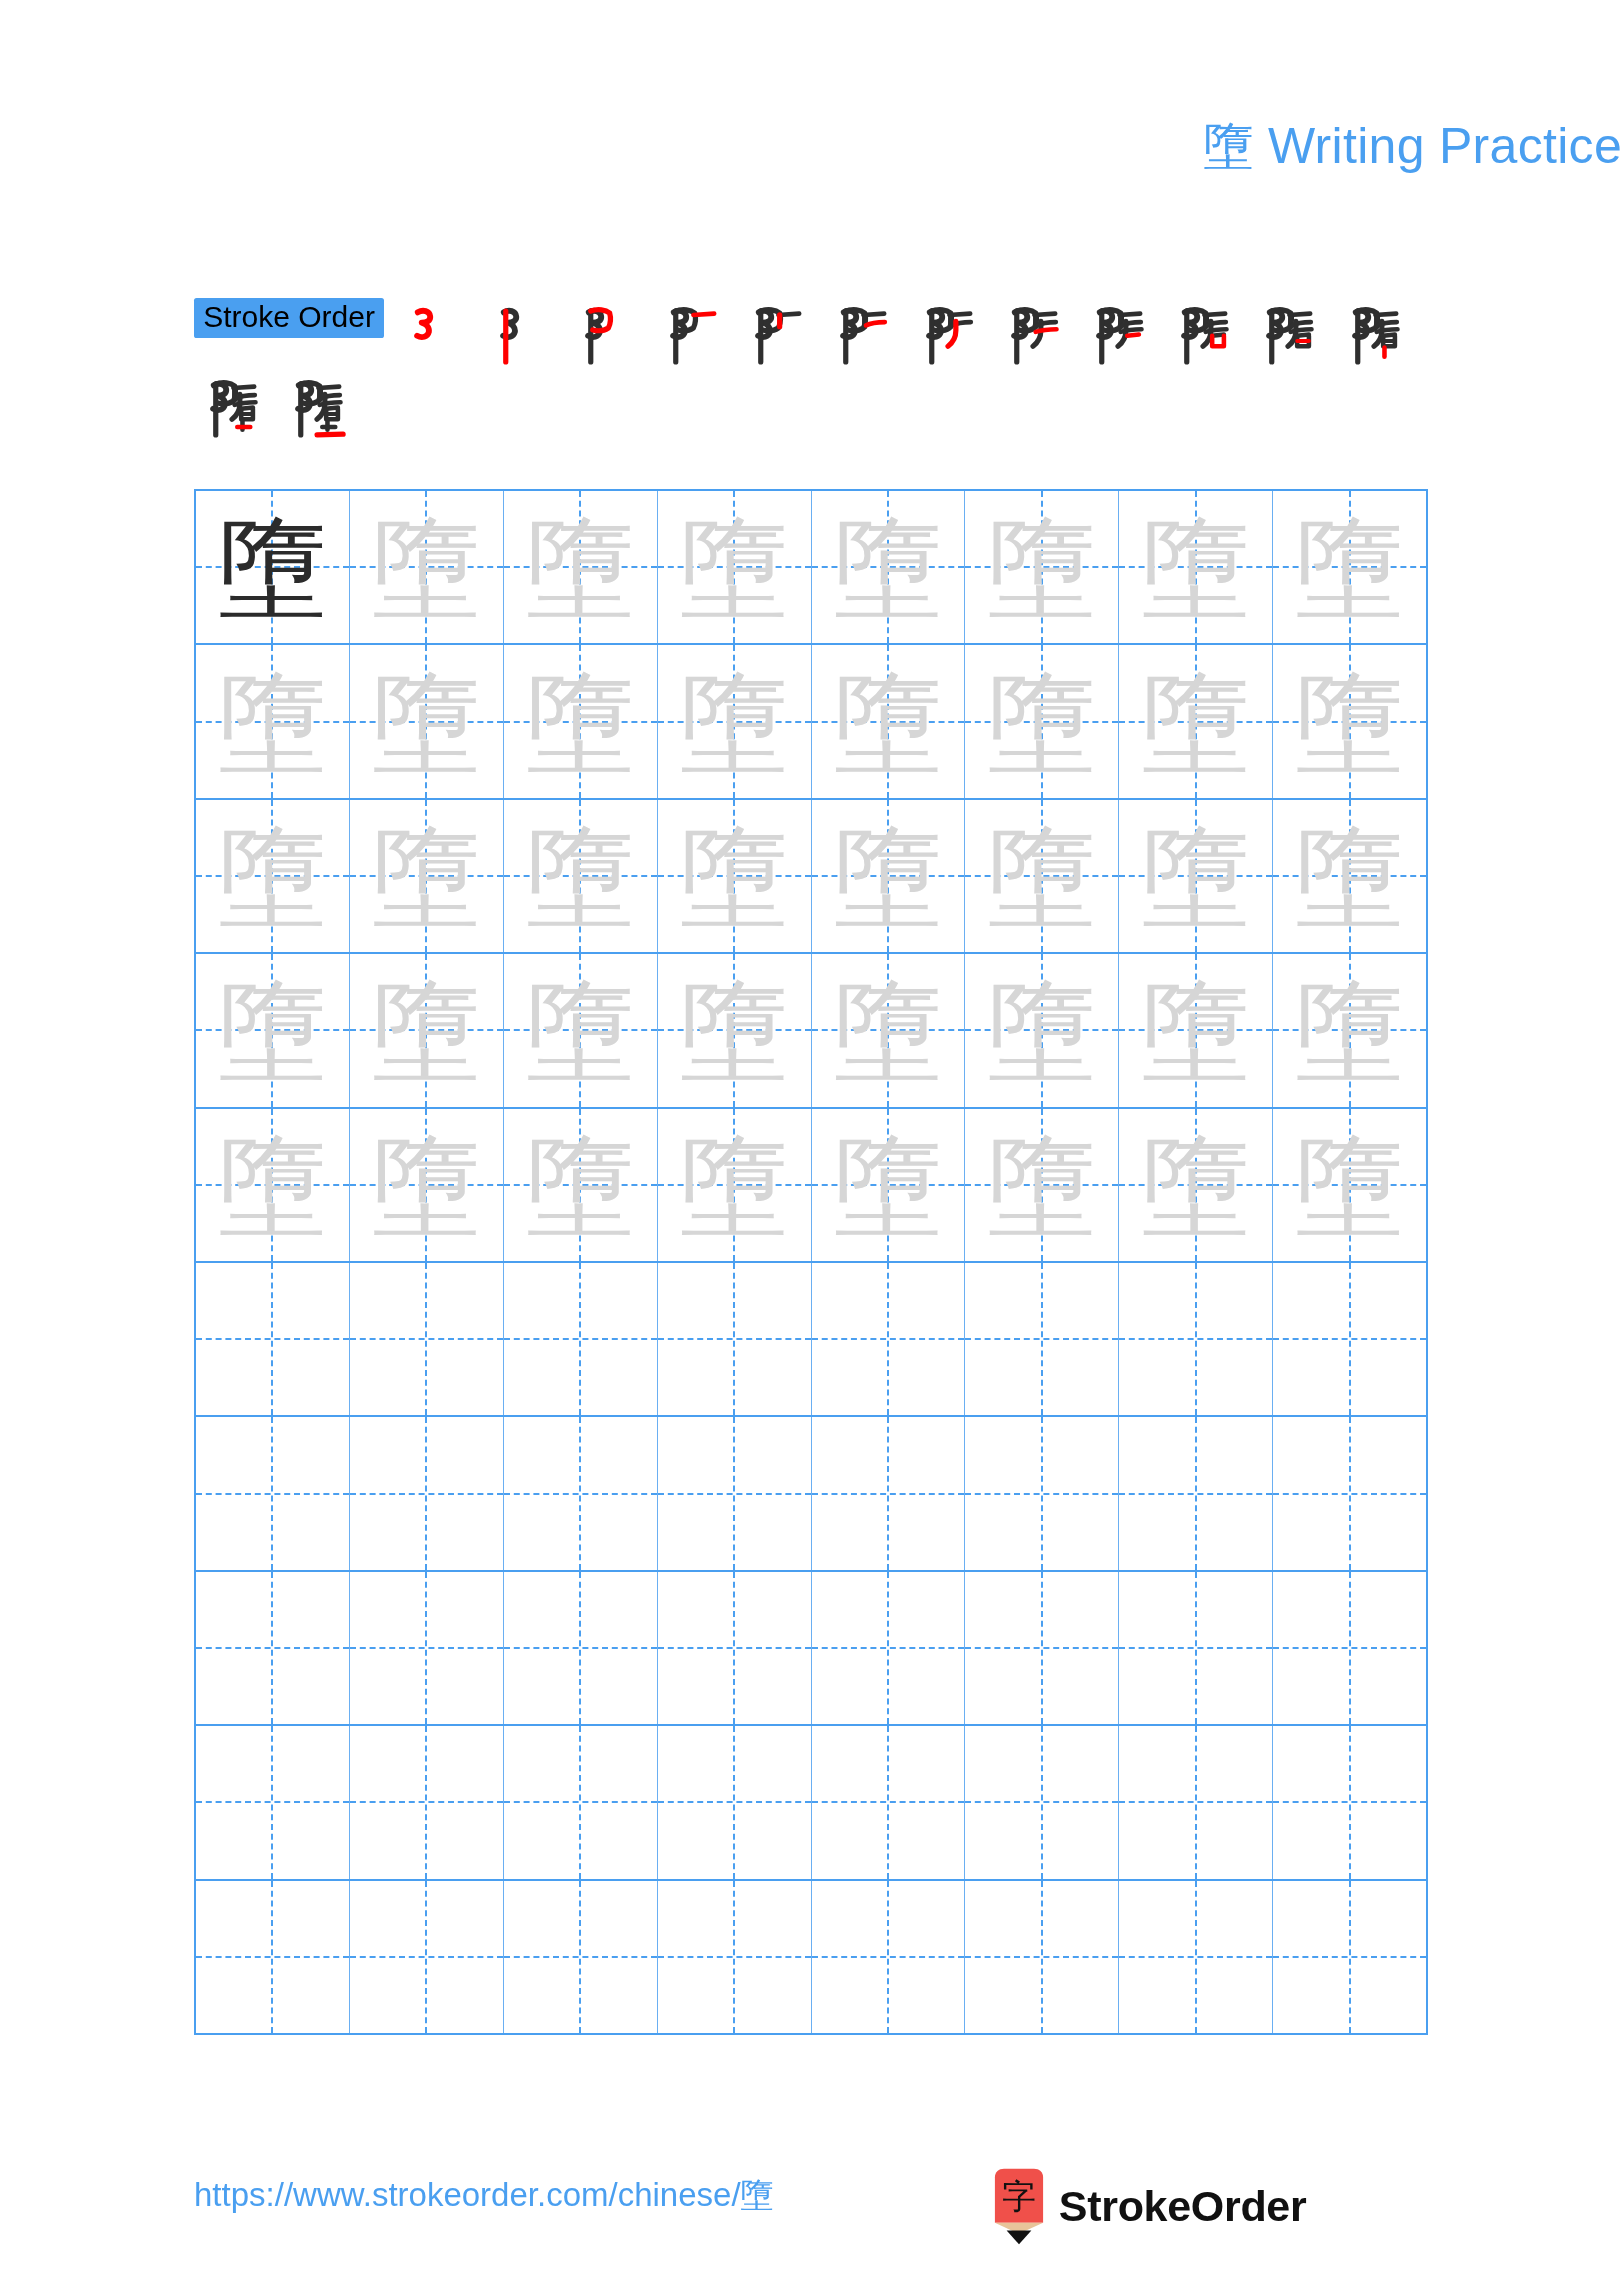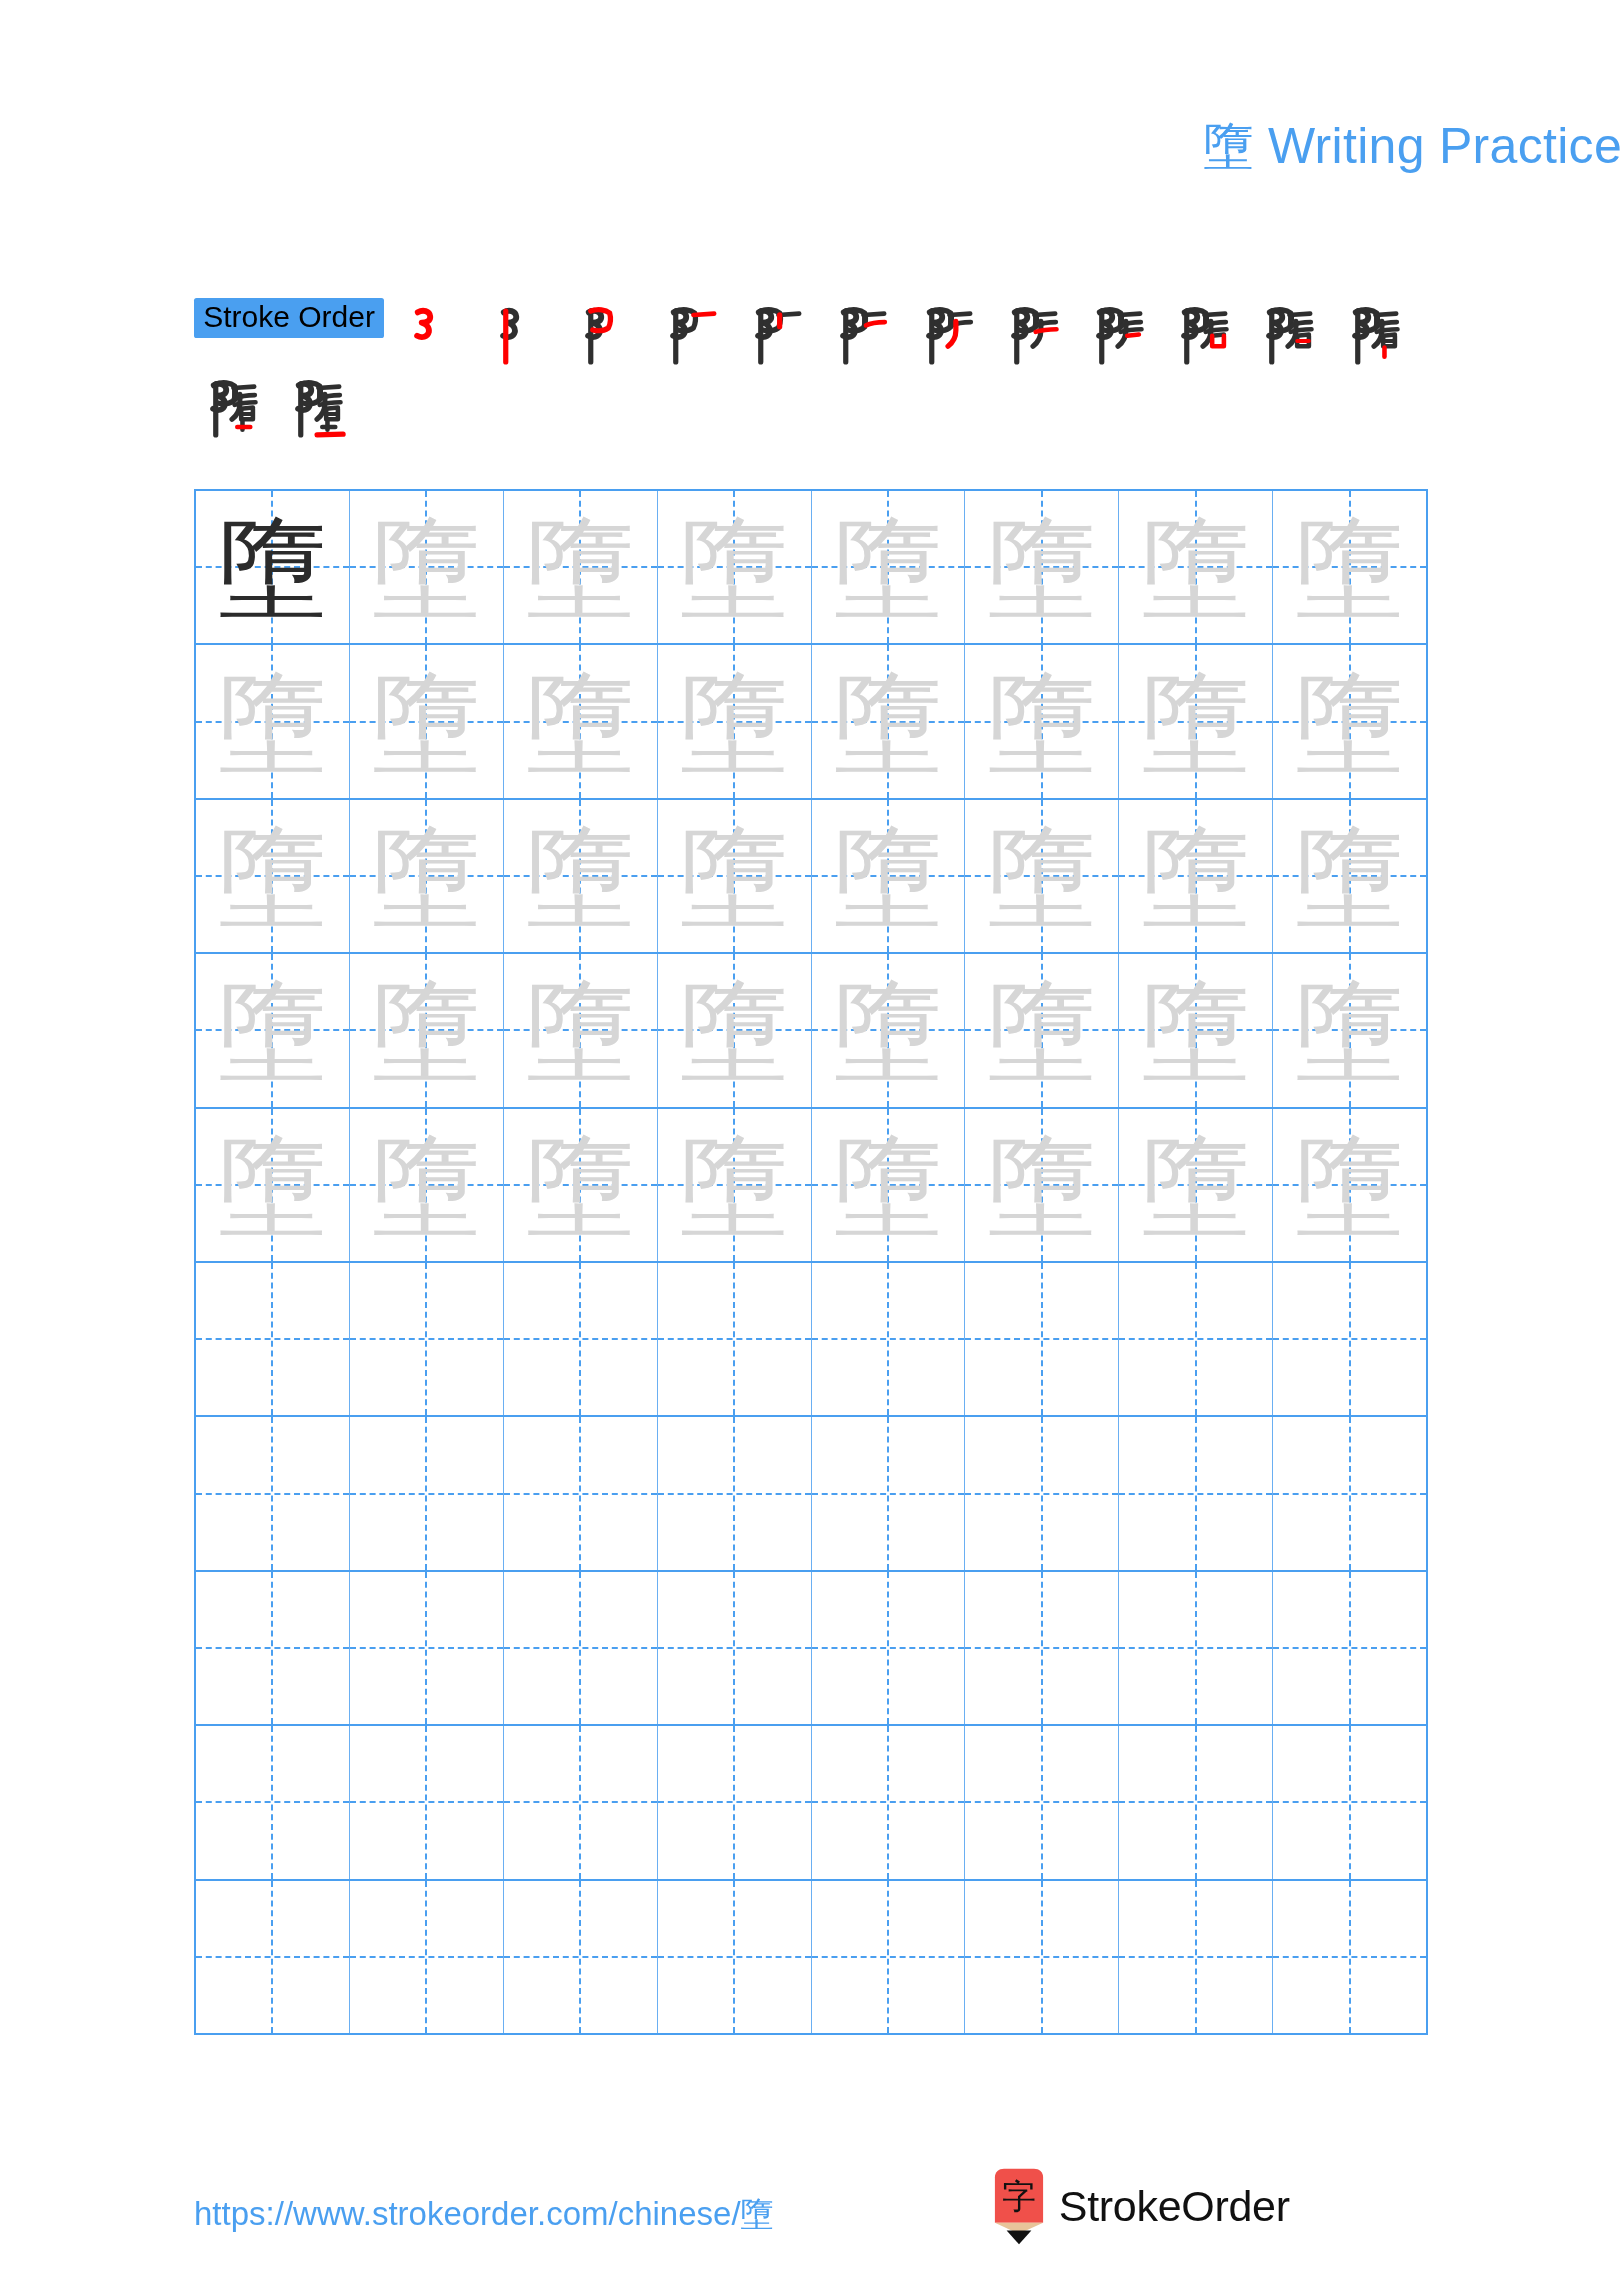--- a/index.html
+++ b/index.html
@@ -144,21 +144,20 @@
   }
   .footer-url {
     position: absolute;
     left: 194px;
     top: 5.2px;
     color: #4a9ff0;
     font-size: 33px;
     line-height: 1.1;
     white-space: nowrap;
     font-family: "Liberation Sans", sans-serif;
-    margin-top: 19px;
   }
   .footer-url .url-char {
     font-family: "DejaVu Sans", "Liberation Sans", sans-serif;
   }
   .footer-brand {
     position: absolute;
     left: 991px;
     top: -3.9px;
     display: flex;
     align-items: center;
@@ -167,21 +166,21 @@
   .brand-logo {
     width: 56px;
     height: 77px;
     position: relative;
     flex: 0 0 auto;
   }
   .brand-logo svg { display: block; }
   .brand-name {
     color: #111111;
     font-size: 43px;
-    font-weight: normal;
+    font-weight: bold;
     letter-spacing: -0.3px;
     line-height: 1;
     white-space: nowrap;
   }
 </style>
 </head>
 <body>
 
 <div class="page-title">
   <span class="title-char">墮</span><span> Writing Practice</span>

